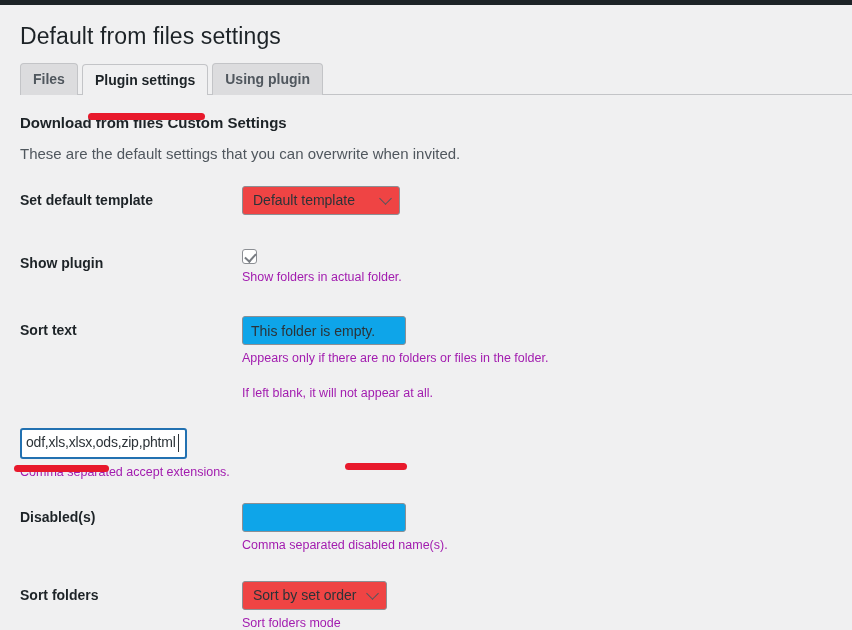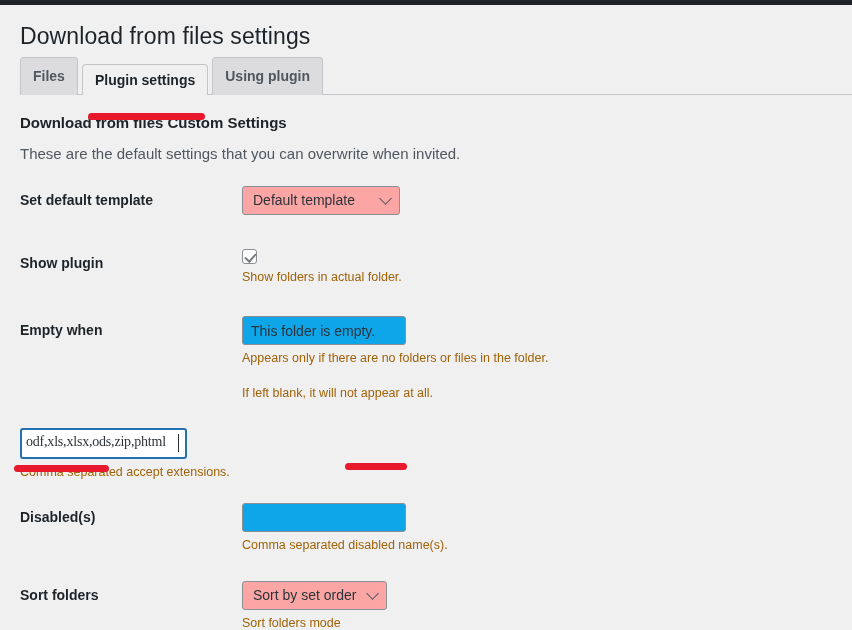--- a/index.html
+++ b/index.html
@@ -54,21 +54,21 @@
     gap: 0px;
     position: relative;
     z-index: 2;
     height: 31px;
   }
   .tab {
     position: relative;
     display: inline-flex;
     align-items: center;
     justify-content: center;
-    height: 38px;
+    height: 32px;
     padding: 0 12px;
     border: 1px solid #c3c4c7;
     border-bottom: none;
     border-radius: 4px 4px 0 0;
     background: #dcdcde;
     color: #50575e;
     font-size: 14px;
     font-weight: 600;
     line-height: 1;
     margin-right: 4px;
@@ -138,34 +138,34 @@
     font-size: 14px;
     font-weight: 600;
     color: #1d2327;
     padding-top: 6px;
   }
   .row-field {
     flex: 1 1 auto;
   }
   .field-desc {
     font-size: 12.5px;
-    color: #a16207;
+    color: #a21caf;
     margin-top: 4px;
     line-height: 1.45;
   }
 
   
   .select-box {
     position: relative;
     display: inline-flex;
     align-items: center;
     height: 29px;
     min-width: 158px;
     padding: 0 23px 0 10px;
-    background: #fca5a5;
+    background: #ef4444;
     border: 1px solid #8c8f94;
     border-radius: 3px;
     font-size: 14px;
     color: #2c3338;
     cursor: pointer;
     box-shadow: 0 0 0 transparent;
   }
   .select-box .chev {
     position: absolute;
     right: 9px;
@@ -218,21 +218,20 @@
     width: 167px;
     height: 31px;
   }
   #accept-box {
     position: absolute;
     inset: 0;
     border: 2px solid #2271b1;
     border-radius: 3px;
     background: #fff;
     overflow: hidden;
-    font-family: Liberation Serif, serif;
   }
   #accept-text {
     position: absolute;
     left: 4px;
     top: 4px;
     white-space: nowrap;
     font-size: 14px;
     color: #2c3338;
     letter-spacing: -0.2px;
   }
@@ -250,21 +249,21 @@
   .spacer-34 { height: 34px; }
   .spacer-26 { height: 26px; }
 </style>
 </head>
 <body>
 
 <div id="adminbar"></div>
 
 <div id="page">
 
-  <h1 id="page-title">Download from files settings</h1>
+  <h1 id="page-title">Default from files settings</h1>
 
   <div id="tabs">
     <div id="tabs-strip">
       <div class="tab">
         <span>Files</span>
       </div>
       <div class="tab active">
         <span>Plugin settings</span>
       </div>
       <div class="tab">
@@ -295,21 +294,21 @@
       <div class="row-label">Show plugin</div>
       <div class="row-field">
         <span class="cbx"></span>
         <div class="field-desc">Show folders in actual folder.</div>
       </div>
     </div>
 
     <div class="spacer-30"></div>
 
     <div class="row">
-      <div class="row-label">Empty when</div>
+      <div class="row-label">Sort text</div>
       <div class="row-field">
         <input class="txt" type="text" value="This folder is empty." style="">
         <div class="field-desc">Appears only if there are no folders or files in the folder.</div>
         <div class="field-desc" style="margin-top:17px;">If left blank, it will not appear at all.</div>
       </div>
     </div>
 
     <div class="spacer-26"></div>
 
     <div class="row">

